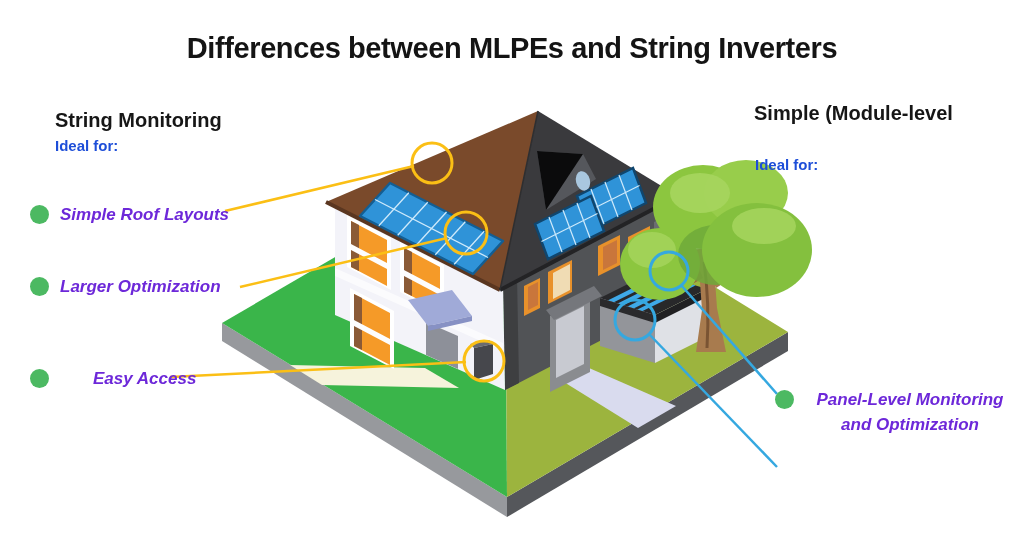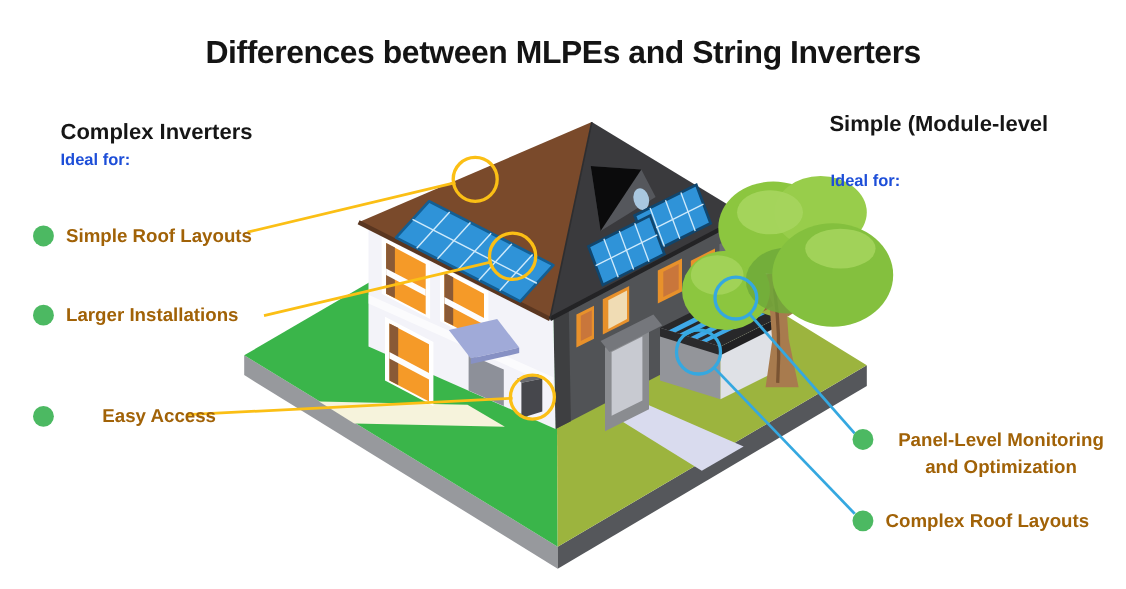--- a/index.html
+++ b/index.html
@@ -14,21 +14,21 @@
     font-family:"Liberation Sans", sans-serif;color:var(--text);
   }
   .title{
     position:absolute;top:32px;left:0;width:1024px;text-align:center;
     font-size:29px;font-weight:800;letter-spacing:-0.4px;color:#141414;
   }
   .heading{position:absolute;font-size:20px;font-weight:800;line-height:25px;}
   .subheading{position:absolute;font-size:15px;font-weight:700;color:#1d4ed8;}
   .item{
     position:absolute;display:flex;gap:11px;align-items:flex-start;
-    font-size:17px;font-weight:800;line-height:25px;color:#a16207;
+    font-size:17px;font-weight:800;line-height:25px;color:#6d28d9;font-style:italic;
   }
   .dot{width:19px;height:19px;border-radius:50%;background:var(--green);flex:none;margin-top:3px;}
   .item .lbl{margin-top:0;}
   svg{position:absolute;top:0;left:0;}
 </style>
 </head>
 <body>
 
 <div class="canvas">
 
@@ -190,43 +190,39 @@
     <g stroke="#35A8E0" fill="none">
       <circle cx="669" cy="271" r="19" stroke-width="3"></circle>
       <line x1="681" y1="285" x2="777" y2="394" stroke-width="2.5"></line>
       <circle cx="635" cy="320" r="20" stroke-width="3"></circle>
       <line x1="649" y1="334" x2="777" y2="467" stroke-width="2.5"></line>
     </g>
   </svg>
 
   <div class="title">Differences between MLPEs and String Inverters</div>
 
-  <div class="heading" style="left:55px;top:108px;">Complex Inverters</div>
+  <div class="heading" style="left:55px;top:108px;">String Monitoring</div>
   <div class="subheading" style="left:55px;top:137px;">Ideal for:</div>
 
   <div class="item" style="left:30px;top:202px;">
     <span class="dot"></span>
     <span class="lbl">Simple Roof Layouts</span>
   </div>
   <div class="item" style="left:30px;top:274px;">
     <span class="dot"></span>
-    <span class="lbl">Larger Installations</span>
+    <span class="lbl">Larger Optimization</span>
   </div>
   <div class="item" style="left:30px;top:366px;gap:44px;">
     <span class="dot"></span>
     <span class="lbl">Easy Access</span>
   </div>
 
   <div class="heading" style="left:754px;top:101px;">
     <div>Simple (Module-level</div>
   </div>
   <div class="subheading" style="left:755px;top:156px;">Ideal for:</div>
 
   <div class="item" style="left:775px;top:387px;width:240px;text-align:center;">
     <span class="dot"></span>
     <span class="lbl" style="width:212px;">Panel-Level Monitoring and Optimization</span>
   </div>
-  <div class="item" style="left:775px;top:461px;">
-    <span class="dot"></span>
-    <span class="lbl">Complex Roof Layouts</span>
-  </div>
 
 </div>
 
 </body></html>

